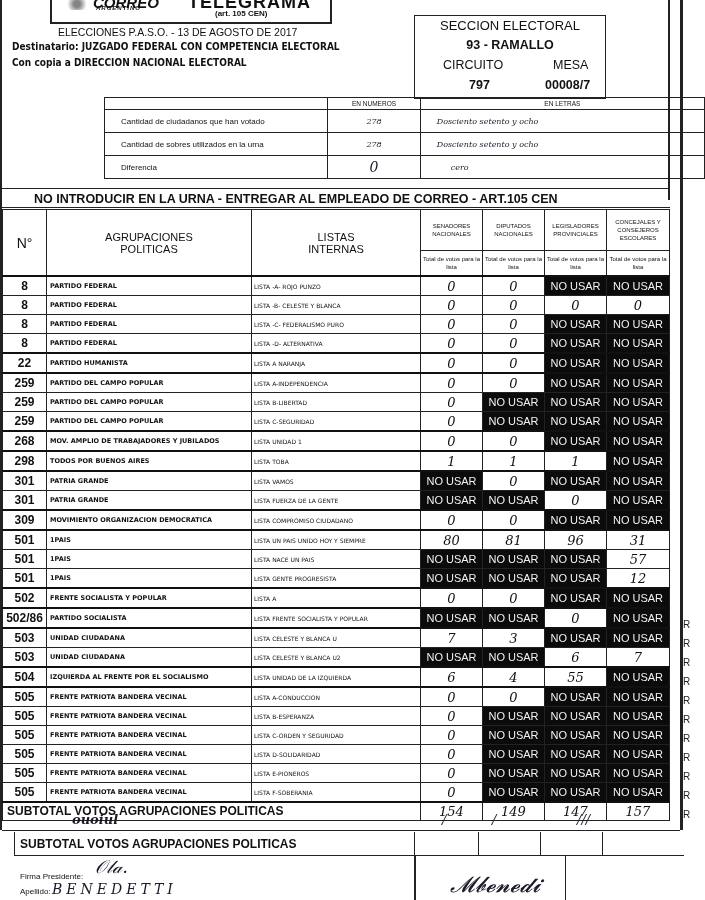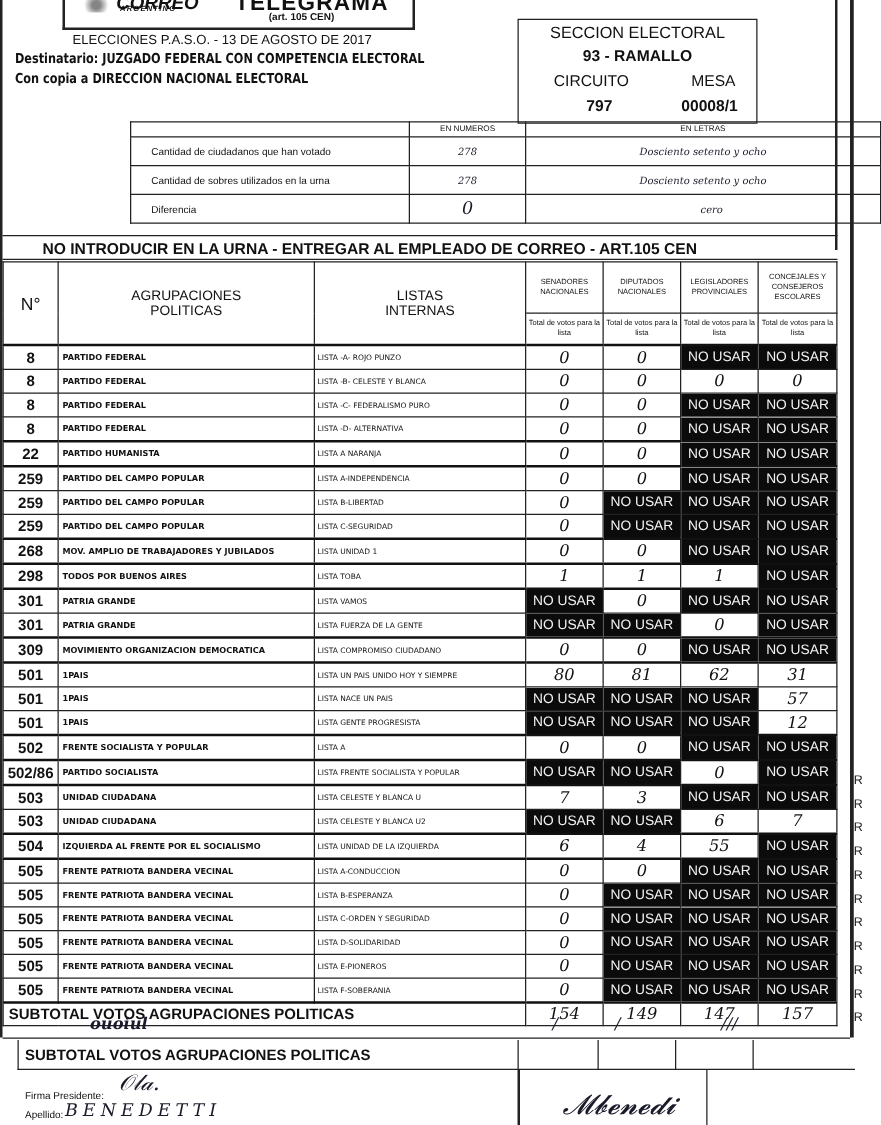--- a/index.html
+++ b/index.html
@@ -17,21 +17,21 @@
   .copia { left:12px; top:56px; font-size:11px; font-weight:bold; font-family:"DejaVu Sans", sans-serif; transform:scaleX(.82); transform-origin:left; white-space:nowrap; }
   .outer-right { left:668px; top:0; width:2px; height:200px; background:#222; }
   .outer-right2 { left:680px; top:0; width:3px; height:830px; background:#222; }
   .left-border { left:0; top:0; width:2px; height:830px; background:#222; }
   .seccion-box { left:414px; top:15px; width:190px; height:82px; border:1.5px solid #222; }
   .sec-line { position:absolute; left:0; width:100%; text-align:center; font-size:12.5px; }
   
   .sum-table { left:104px; top:97px; border-collapse:collapse; font-family:"Liberation Sans", sans-serif; }
   .sum-table td { border:1.2px solid #222; height:22px; padding:0 16px; font-size:8px; }
   .sum-table .hdr td { height:11px; font-size:6.5px; text-align:center; }
-  .hand { font-family:"DejaVu Serif", serif; font-style:italic; color:#1a1a2a;text-align:center; }
+  .hand { font-family:"DejaVu Serif", serif; font-style:italic; color:#1a1a2a; }
   .num-hand { font-size:17px; text-align:center; }
   .let-hand { font-size:13px; }
   .banner { left:2px; top:188px; width:668px; height:20px; border-top:1.5px solid #222; border-bottom:1.5px solid #222; font-weight:bold; font-size:12.5px; padding-left:32px; line-height:20px; box-sizing:border-box; }
   
   .main { left:2px; top:209px; border-collapse:collapse; table-layout:fixed; }
   .main td, .main th { border:1px solid #222; padding:0; overflow:hidden; white-space:nowrap; }
   .main th { font-weight:normal; }
   .main .h-big { font-size:11px; text-align:center; }
   .main .h-n { font-size:14px; }
   .main .h-sm { font-size:6px; text-align:center; line-height:8px; }
@@ -70,21 +70,21 @@
 <div class="abs elecciones">ELECCIONES P.A.S.O. - 13 DE AGOSTO DE 2017</div>
 <div class="abs dest">Destinatario: JUZGADO FEDERAL CON COMPETENCIA ELECTORAL</div>
 <div class="abs copia">Con copia a DIRECCION NACIONAL ELECTORAL</div>
 
 <div class="abs seccion-box">
   <div class="sec-line" style="top:2px;font-size:13px;">SECCION ELECTORAL</div>
   <div class="sec-line" style="top:22px;font-weight:bold;">93 - RAMALLO</div>
   <div style="position:absolute;left:28px;top:42px;font-size:12.5px;">CIRCUITO</div>
   <div style="position:absolute;left:138px;top:42px;font-size:12.5px;">MESA</div>
   <div style="position:absolute;left:54px;top:62px;font-size:12.5px;font-weight:bold;">797</div>
-  <div style="position:absolute;left:130px;top:62px;font-size:12.5px;font-weight:bold;">00008/1</div>
+  <div style="position:absolute;left:130px;top:62px;font-size:12.5px;font-weight:bold;">00008/7</div>
 </div>
 
 <table class="abs sum-table">
   <tbody>
       <tr class="hdr">
     <td style="width:205px;border-left:1.2px solid #222;"></td>
     <td style="width:62px;">EN NUMEROS</td>
     <td style="width:272px;">EN LETRAS</td>
   </tr>
   <tr>
@@ -251,21 +251,21 @@
         <td class="v">0</td>
         <td class="no">NO USAR</td>
         <td class="no">NO USAR</td>
       </tr>
       <tr class="row sep">
         <td class="nr">501</td>
         <td class="ag">1PAIS</td>
         <td class="li">LISTA UN PAIS UNIDO HOY Y SIEMPRE</td>
         <td class="v">80</td>
         <td class="v">81</td>
-        <td class="v">62</td>
+        <td class="v">96</td>
         <td class="v">31</td>
       </tr>
       <tr class="row">
         <td class="nr">501</td>
         <td class="ag">1PAIS</td>
         <td class="li">LISTA NACE UN PAIS</td>
         <td class="no">NO USAR</td>
         <td class="no">NO USAR</td>
         <td class="no">NO USAR</td>
         <td class="v">57</td>

